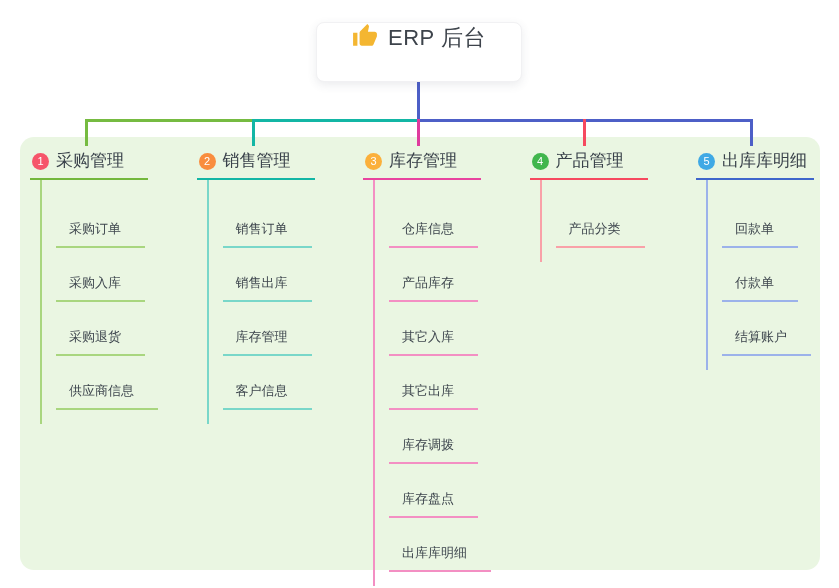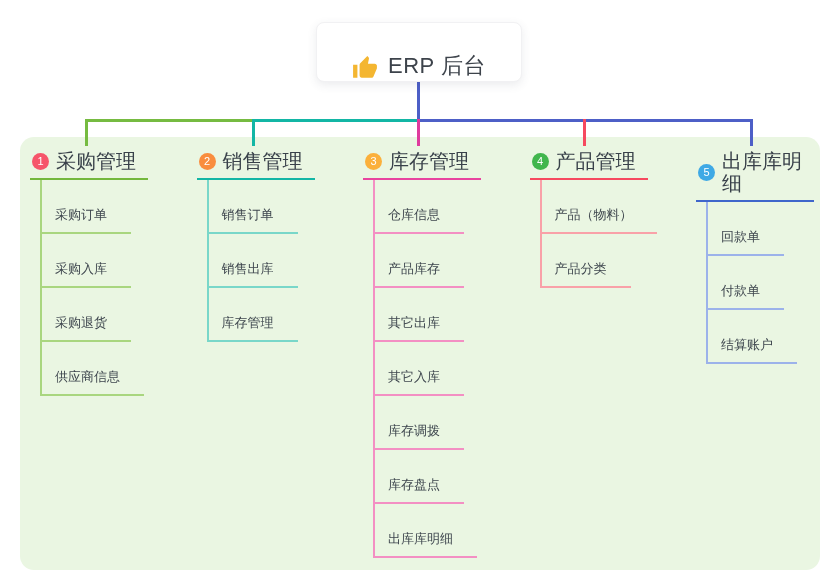--- a/index.html
+++ b/index.html
@@ -10,44 +10,44 @@
     color:#3c434b;
   }
   .panel{
     position:absolute;left:20px;top:137px;width:800px;height:433px;
     background:#eaf6e2;border-radius:14px;
   }
   .root-card{
     position:absolute;left:316px;top:22px;width:206px;height:60px;
     background:#ffffff;border:1px solid #f1f1f3;border-radius:8px;
     box-shadow:0 3px 10px rgba(60,70,90,.10);
-    display:flex;align-items:flex-end;justify-content:center;gap:10px;
+    display:flex;align-items:flex-start;justify-content:center;gap:10px;
     box-sizing:border-box;cursor:pointer;
   }
   .root-label{font-size:22px;color:#3d434b;letter-spacing:.5px;}
   .thumb-icon{width:26px;height:26px;display:block;}
   .connector{position:absolute;}
   .branch{
     position:absolute;top:147px;width:150px;
   }
   .branch-header{
     display:flex;align-items:center;gap:7px;
     width:118px;box-sizing:border-box;
     padding:3px 0 6px 2px;
     border-bottom:2px solid var(--line);
     cursor:pointer;
   }
   .badge{
     width:17px;height:17px;border-radius:50%;
     color:#fff;font-size:11px;line-height:17px;text-align:center;
     flex:0 0 auto;
   }
-  .branch-label{font-size:20px;line-height:22px;color:#39414a;}
+  .branch-label{font-size:17px;line-height:22px;color:#39414a;}
   .branch-children{
-    list-style:none;margin:0 0 0 10px;padding:0;
+    list-style:none;margin:0 0 0 10px;padding:14px;
     border-left:2px solid var(--child-line);
   }
   .branch-children li{
     width:max-content;
     padding:26px 24px 9px 13px;
     border-bottom:2px solid var(--child-line);
     font-size:13px;line-height:17px;color:#3e464e;
     cursor:pointer;
   }
 </style>
@@ -90,44 +90,44 @@
   </div>
     <div class="branch" style="left: 196.5px; --line: #13b6a5; --child-line: #79d7c9;">
     <div class="branch-header">
       <span class="badge" style="background: rgb(249, 141, 62);">2</span>
       <span class="branch-label">销售管理</span>
     </div>
     <ul class="branch-children">
         <li>销售订单</li>
         <li>销售出库</li>
         <li>库存管理</li>
+        <li>客户信息</li>
       </ul>
   </div>
     <div class="branch" style="left: 363px; --line: #e8449f; --child-line: #f38fc3;">
     <div class="branch-header">
       <span class="badge" style="background: rgb(251, 176, 59);">3</span>
       <span class="branch-label">库存管理</span>
     </div>
     <ul class="branch-children">
         <li>仓库信息</li>
         <li>产品库存</li>
+        <li>其它入库</li>
         <li>其它出库</li>
-        <li>其它入库</li>
         <li>库存调拨</li>
         <li>库存盘点</li>
         <li>出库库明细</li>
       </ul>
   </div>
     <div class="branch" style="left: 529.5px; --line: #f6495f; --child-line: #f9a1a8;">
     <div class="branch-header">
       <span class="badge" style="background: rgb(65, 182, 77);">4</span>
       <span class="branch-label">产品管理</span>
     </div>
     <ul class="branch-children">
-        <li>产品（物料）</li>
         <li>产品分类</li>
       </ul>
   </div>
     <div class="branch" style="left: 696px; --line: #3f66cb; --child-line: #9cb2ea;">
     <div class="branch-header">
       <span class="badge" style="background: rgb(63, 169, 229);">5</span>
       <span class="branch-label">出库库明细</span>
     </div>
     <ul class="branch-children">
         <li>回款单</li>

